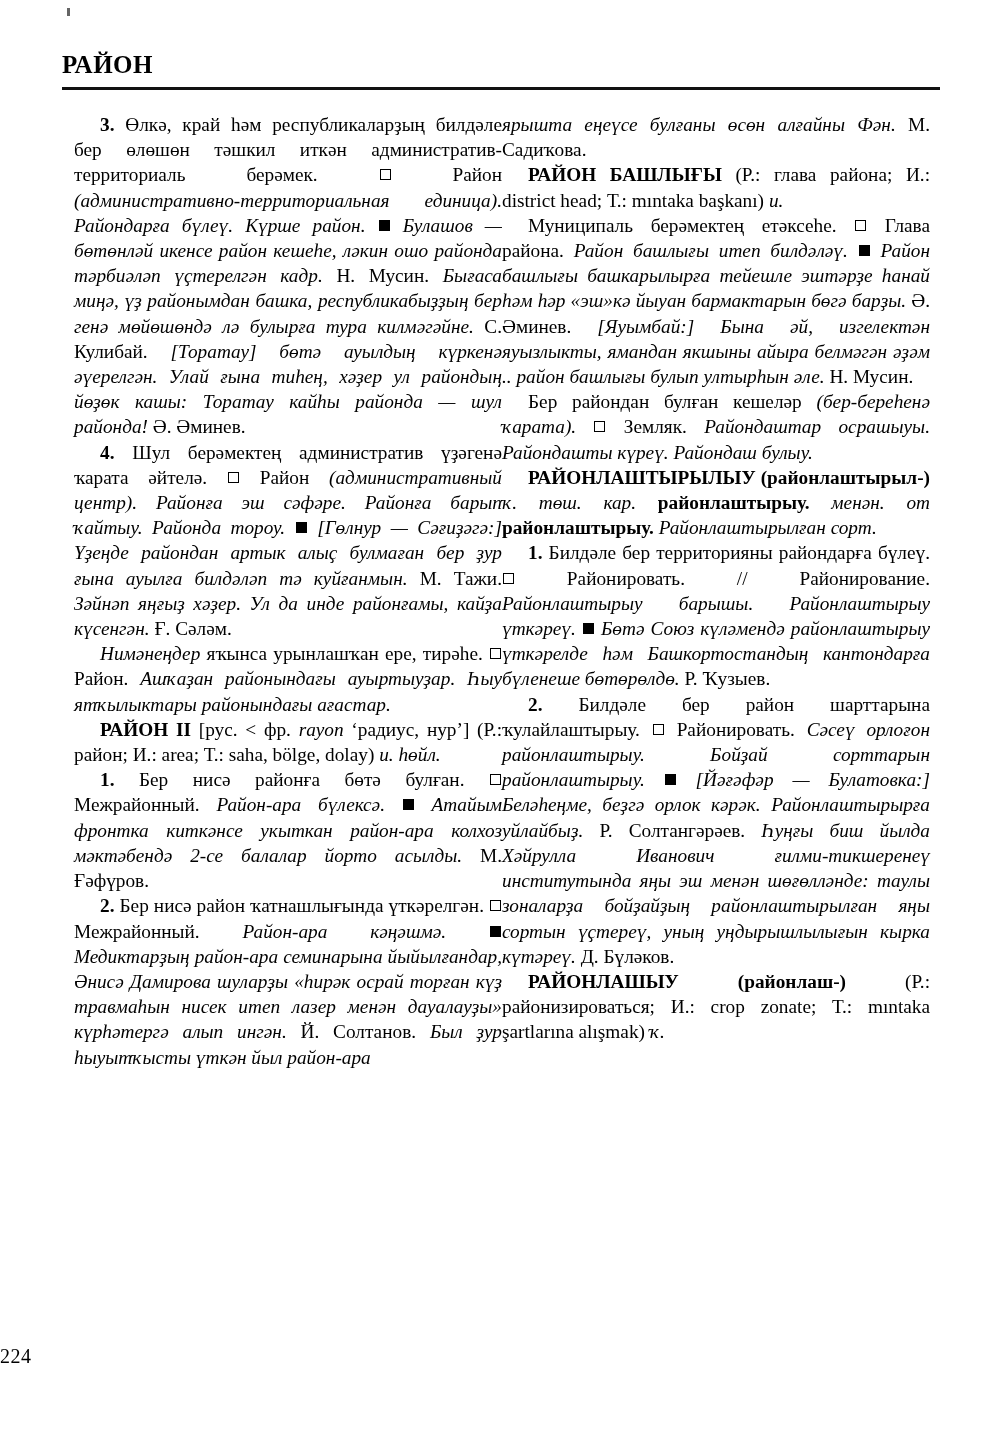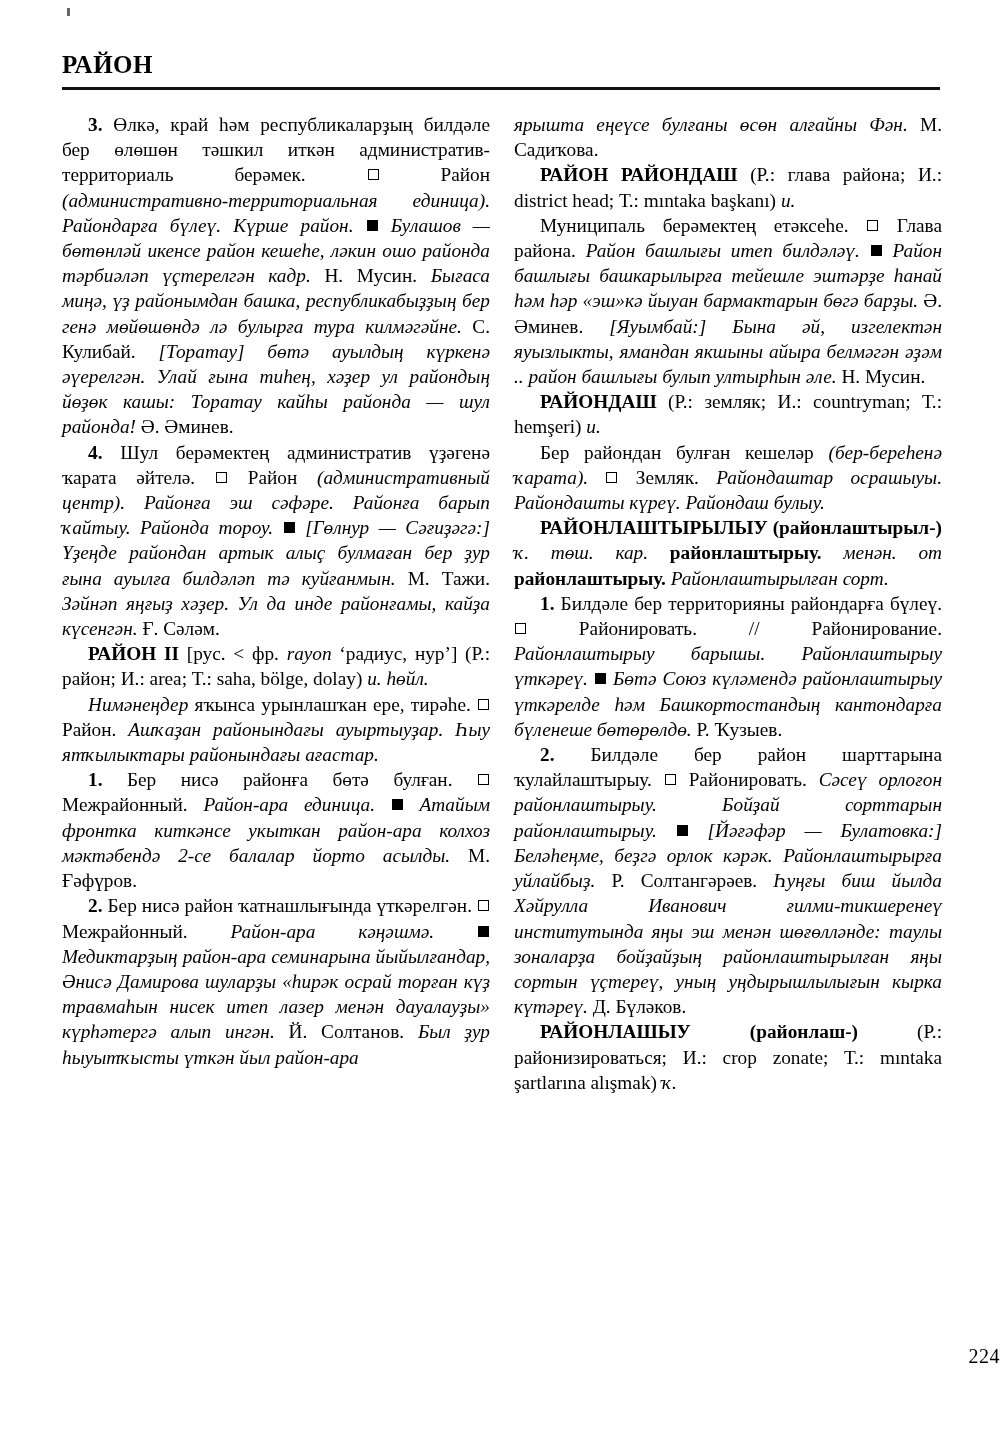--- a/index.html
+++ b/index.html
@@ -54,21 +54,21 @@
     background: #111;
     width: 878px;
   }
 
   .columns {
     position: absolute;
     left: 62px;
     top: 112px;
     width: 880px;
     display: flex;
-    justify-content: space-between;
+    justify-content: center;
   }
   .col {
     width: 428px;
   }
   .col p {
     margin: 0;
     font-size: 19.3px;
     line-height: 25.2px;
     text-align: justify;
     text-justify: inter-word;
@@ -100,21 +100,21 @@
     background: #000;
     vertical-align: 1px;
     margin: 0 1px;
   }
 
   .folio {
     position: absolute;
     left: 0;
     top: 1345px;
     width: 1000px;
-    text-align: right;
+    text-align: left;
     font-size: 20px;
     letter-spacing: .5px;
   }
 </style>
 </head>
 <body>
 
 <div class="page">
 
   <div class="scan-speck"></div>
@@ -126,40 +126,39 @@
 
   <div class="columns">
 
     <div class="col">
 
       <p class="ind"><span class="num">3.</span> <span>Өлкә, край һәм республикаларҙың билдәле бер өлөшөн тәшкил иткән административ-территориаль берәмек.</span> <span class="sq-open"></span> Район <span class="it">(административно-территориальная единица). Райондарға бүлеү. Күрше район.</span> <span class="sq-fill"></span> <span class="it">Булашов — бөтөнләй икенсе район кешеһе, ләкин ошо районда тәрбиәләп үҫтерелгән кадр.</span> <span>Н. Мусин.</span> <span class="it">Бығаса миңә, үҙ районымдан башка, республикабыҙҙың бер генә мөйөшөндә лә булырға тура килмәгәйне.</span> <span>С. Кулибай.</span> <span class="it">[Торатау] бөтә ауылдың күркенә әүерелгән. Улай ғына тиһең, хәҙер ул райондың йөҙөк кашы: Торатау кайһы районда — шул районда!</span> <span>Ә. Әминев.</span></p>
 
       <p class="ind"><span class="num">4.</span> <span>Шул берәмектең административ үҙәгенә ҡарата әйтелә.</span> <span class="sq-open"></span> Район <span class="it">(административный центр). Районға эш сәфәре. Районға барып ҡайтыу. Районда тороу.</span> <span class="sq-fill"></span> <span class="it">[Гөлнур — Сәғиҙәгә:] Үҙеңде райондан артык алыҫ булмаған бер ҙур ғына ауылға билдәләп тә куйғанмын.</span> <span>М. Тажи.</span> <span class="it">Зәйнәп яңғыҙ хәҙер. Ул да инде районғамы, кайҙа күсенгән.</span> <span>Ғ. Сәләм.</span></p>
 
 
+      <p class="ind"><span class="it">Нимәнеңдер</span> яҡынса урынлашҡан ере, тирәһе. <span class="sq-open"></span> Район. <span class="it">Ашҡаҙан районындағы ауыртыуҙар. Һыу ятҡылыктары районындағы ағастар.</span></p>
+
       <p class="ind"><span class="hw">РАЙОН II</span> [рус. &lt; фр. <span class="it">rayon</span> ‘радиус, нур’] <span>(Р.: район; И.: area; Т.: saha, bölge, dolay)</span> <span class="it">и.</span> <span class="it">һөйл.</span></p>
 
-      <p class="ind"><span class="it">Нимәнеңдер</span> яҡынса урынлашҡан ере, тирәһе. <span class="sq-open"></span> Район. <span class="it">Ашҡаҙан районындағы ауыртыуҙар. Һыу ятҡылыктары районындағы ағастар.</span></p>
 
-
-      <p class="ind"><span class="num">1.</span> <span>Бер нисә районға бөтә булған.</span> <span class="sq-open"></span> Межрайонный. <span class="it">Район-ара единица.</span> <span class="sq-fill"></span> <span class="it">Атайым фронтка киткәнсе укыткан район-ара колхоз мәктәбендә 2-се балалар йорто асылды.</span> <span>М. Ғәфүров.</span></p>
+      <p class="ind"><span class="num">1.</span> <span>Бер нисә районға бөтә булған.</span> <span class="sq-open"></span> Межрайонный. <span class="it">Район-ара бүлексә.</span> <span class="sq-fill"></span> <span class="it">Атайым фронтка киткәнсе укыткан район-ара колхоз мәктәбендә 2-се балалар йорто асылды.</span> <span>М. Ғәфүров.</span></p>
 
       <p class="ind"><span class="num">2.</span> <span>Бер нисә район ҡатнашлығында үткәрелгән.</span> <span class="sq-open"></span> Межрайонный. <span class="it">Район-ара кәңәшмә.</span> <span class="sq-fill"></span> <span class="it">Медиктарҙың район-ара семинарына йыйылғандар, Әнисә Дамирова шуларҙы «һирәк осрай торған күҙ травмаһын нисек итеп лазер менән дауалауҙы» күрһәтергә алып ингән.</span> <span>Й. Солтанов.</span> <span class="it">Был ҙур һыуытҡысты үткән йыл район-ара</span></p>
 
     </div>
 
     <div class="col">
 
       <p class="noind"><span class="it">ярышта еңеүсе булғаны өсөн алғайны Фән.</span> <span>М. Садиҡова.</span></p>
 
-      <p class="ind"><span class="hw">РАЙОН РАЙОНДАШ</span> <span>(Р.: глава района; И.: district head; Т.: mıntaka başkanı)</span> <span class="it">и.</span></p>
+      <p class="ind"><span class="hw">РАЙОН БАШЛЫҒЫ</span> <span>(Р.: глава района; И.: district head; Т.: mıntaka başkanı)</span> <span class="it">и.</span></p>
 
       <p class="ind"><span>Муниципаль берәмектең етәксеһе.</span> <span class="sq-open"></span> Глава района. <span class="it">Район башлығы итеп билдәләү.</span> <span class="sq-fill"></span> <span class="it">Район башлығы башкарылырға тейешле эштәрҙе һанай һәм һәр «эш»кә йыуан бармактарын бөгә барҙы.</span> <span>Ә. Әминев.</span> <span class="it">[Яуымбай:] Бына әй, изгелектән яуызлыкты, ямандан якшыны айыра белмәгән әҙәм .. район башлығы булып ултырһын әле.</span> <span>Н. Мусин.</span></p>
 
-      <p class="ind"><span class="hw">РАЙОНДАШ</span> <span>(Р.: земляк; И.: countryman; Т.: hemşeri)</span> <span class="it">и.</span></p>
 
       <p class="ind">Бер райондан булған кешеләр <span class="it">(бер-береһенә ҡарата).</span> <span class="sq-open"></span> Земляк. <span class="it">Райондаштар осрашыуы. Райондашты күреү. Райондаш булыу.</span></p>
 
       <p class="ind"><span class="hw">РАЙОНЛАШТЫРЫЛЫУ</span> <span class="hw">(районлаштырыл-)</span> <span class="it">ҡ.</span> <span class="it">төш. кар.</span> <span class="b">районлаштырыу.</span> <span class="it">менән. от</span> <span class="b">районлаштырыу.</span> <span class="it">Районлаштырылған сорт.</span></p>
 
 
       <p class="ind"><span class="num">1.</span> <span>Билдәле бер территорияны райондарға бүлеү.</span> <span class="sq-open"></span> Районировать. // Районирование. <span class="it">Районлаштырыу барышы. Районлаштырыу үткәреү.</span> <span class="sq-fill"></span> <span class="it">Бөтә Союз күләмендә районлаштырыу үткәрелде һәм Башкортостандың кантондарға бүленеше бөтөрөлдө.</span> <span>Р. Ҡузыев.</span></p>
 
       <p class="ind"><span class="num">2.</span> <span>Билдәле бер район шарттарына ҡулайлаштырыу.</span> <span class="sq-open"></span> Районировать. <span class="it">Сәсеү орлоғон районлаштырыу. Бойҙай сорттарын районлаштырыу.</span> <span class="sq-fill"></span> <span class="it">[Йәғәфәр — Булатовка:] Беләһеңме, беҙгә орлок кәрәк. Районлаштырырға уйлайбыҙ.</span> <span>Р. Солтангәрәев.</span> <span class="it">Һуңғы биш йылда Хәйрулла Иванович ғилми-тикшеренеү институтында яңы эш менән шөғөлләнде: таулы зоналарҙа бойҙайҙың районлаштырылған яңы сортын үҫтереү, уның уңдырышлылығын кырка күтәреү.</span> <span>Д. Бүләков.</span></p>
 

